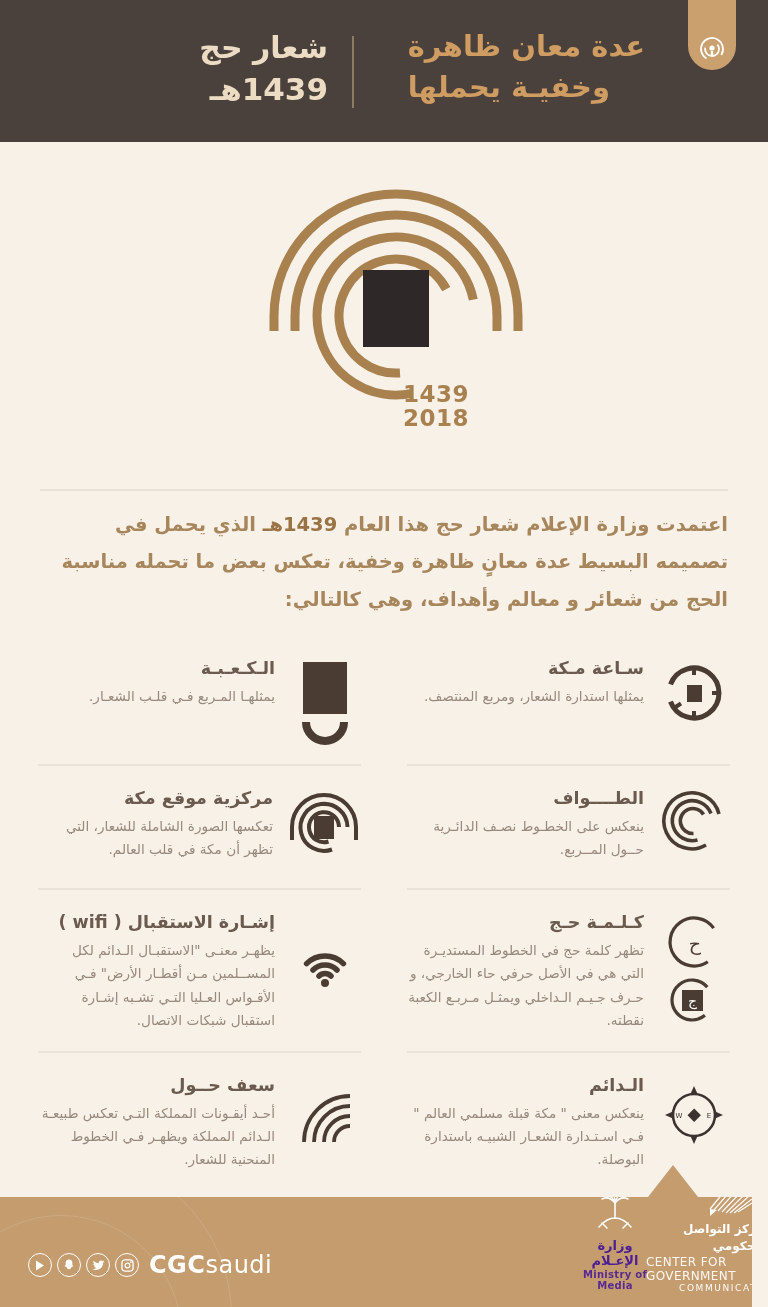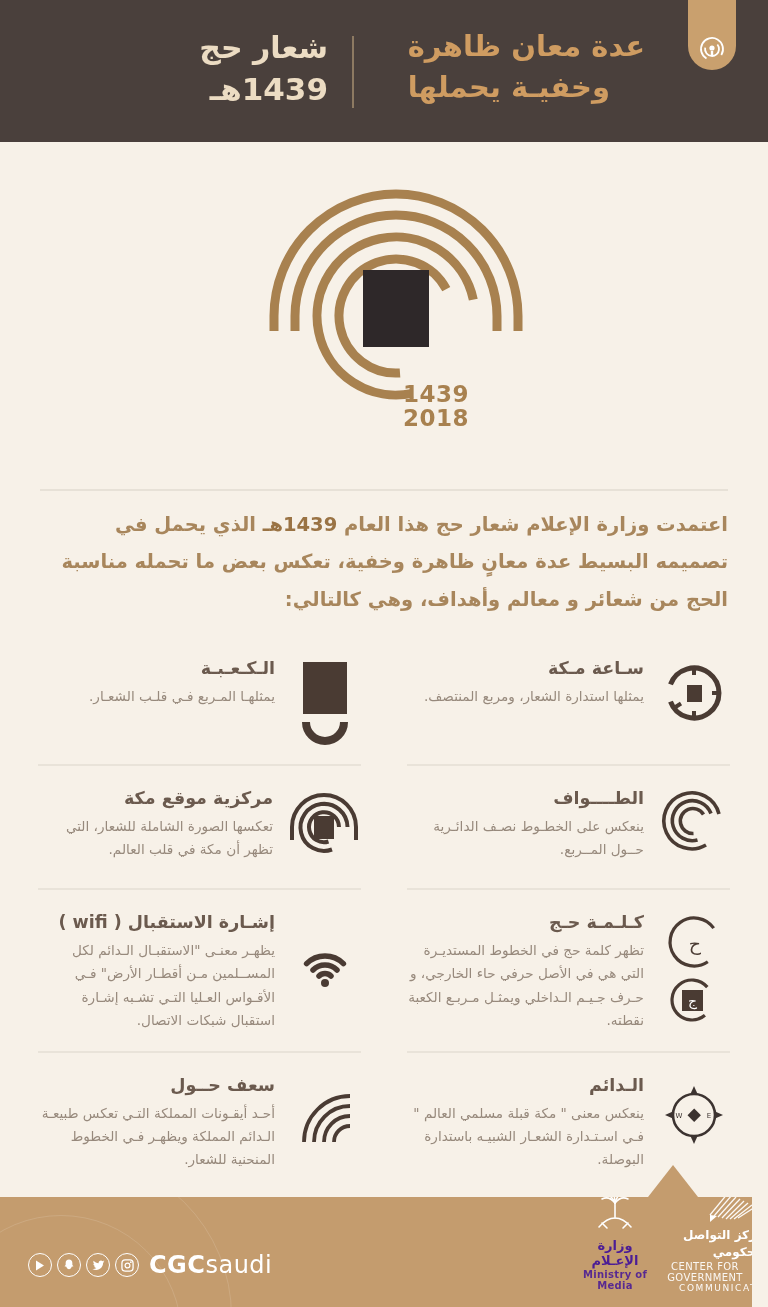--- a/index.html
+++ b/index.html
@@ -59,21 +59,21 @@
     width:24px;height:24px;border:1.7px solid #fff;border-radius:50%;box-sizing:border-box;
     display:flex;align-items:center;justify-content:center;
   }
   .handle{color:#fff;font-size:24px;margin-left:5px;letter-spacing:.5px;}
   .handle b{font-weight:bold;}
   .ministry{position:absolute;left:578px;bottom:16px;width:74px;text-align:center;color:#4c1d95;}
   .ministry .ar{font-size:13px;font-weight:bold;line-height:1.2;direction:rtl;}
   .ministry .en{font-size:10px;letter-spacing:.3px;opacity:.9;font-weight:bold;}
   .cgclogo{position:absolute;left:646px;bottom:14px;width:118px;color:#fff;text-align:right;direction:rtl;}
   .cgclogo .ar{font-size:12px;font-weight:bold;line-height:1.4;}
-  .cgclogo .en1{font-size:10px;letter-spacing:.4px;direction:ltr;text-align:center;opacity:.92;}
+  .cgclogo .en1{font-size:12px;letter-spacing:.4px;direction:ltr;text-align:left;opacity:.92;}
   .cgclogo .en2{font-size:9px;letter-spacing:1.6px;direction:ltr;text-align:left;opacity:.95;margin-left:33px;}
   svg{display:block;}
 </style>
 </head>
 <body>
 
 <div class="page">
 
   <header class="hdr">
     <div class="badge">

